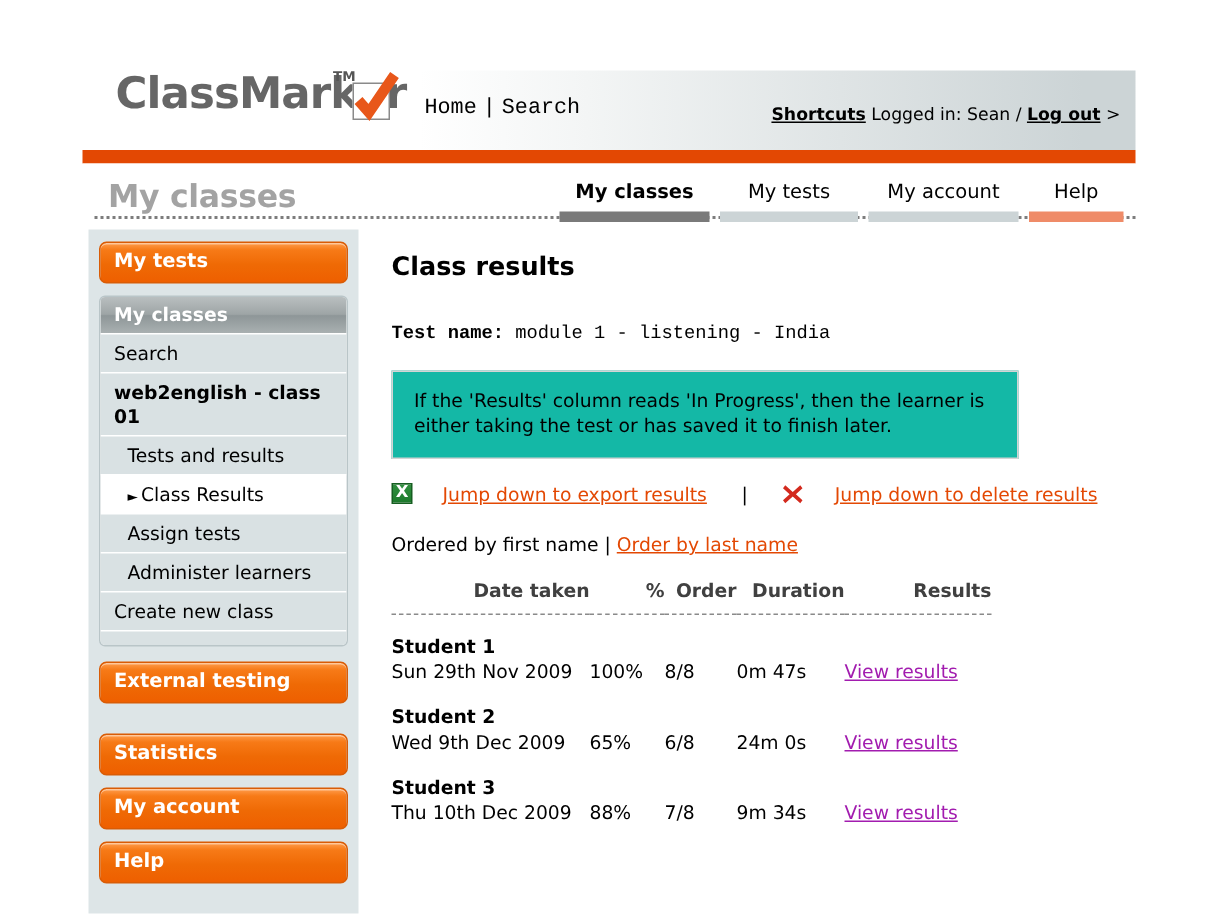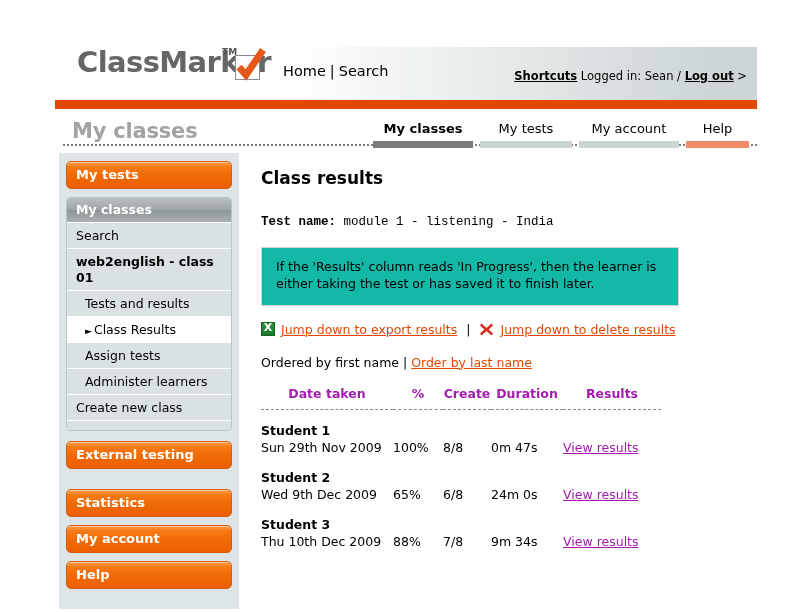--- a/index.html
+++ b/index.html
@@ -39,21 +39,21 @@
     width: 25px; height: 25px;
     border: 1px solid #8a8a8a;
     background: #ffffff;
   }
   .logo-check svg { position: absolute; left: -3px; top: -9px; }
 
   .nav-main {
     position: absolute; left: 228px; top: 16px;
     font-size: 14.5px; color: #000;
   }
-  .nav-main span { color: #000; }
+  .nav-main span { color: #000; font-family: Liberation Mono, monospace; }
   .nav-sep { color: #000; margin: 0 4px; }
 
   .header-right {
     position: absolute; right: 10px; top: 22px;
     font-size: 11.5px; color: #000;
     white-space: nowrap;
   }
   .header-right a {
     color: #000; text-decoration: underline; font-weight: bold;
   }
@@ -183,21 +183,21 @@
     background: #14b8a6;
     padding: 11px 14px 12px 14px;
     font-size: 12.5px;
     color: #000;
     line-height: 1.35;
     max-width: 418px;
   }
   .jumplinks {
     margin-top: 16px;
     font-size: 12.5px;
-    display: flex; align-items: center; gap: 6px;
+    display: flex; align-items: center; gap: 20px;
     white-space: nowrap;
   }
   .jumplinks a {
     color: #e34803; text-decoration: underline;
   }
   .pipe { color: #000; margin: 0 3px; }
   .icon-xls {
     display: inline-block; width: 14px; height: 14px;
     background: linear-gradient(to bottom, #2f8f3e, #1d7a2c);
     border: 1px solid #165e21;
@@ -219,24 +219,24 @@
   }
   .ordered a { color: #e34803; text-decoration: underline; }
 
   table.results {
     margin-top: 16px;
     border-collapse: collapse;
     font-size: 12.5px;
     width: 400px;
   }
   table.results th {
-    text-align: center;
+    text-align: right;
     font-weight: bold;
     font-size: 12.5px;
-    color: #a21caf;
+    color: #404040;
     padding: 0 0 6px 0;
     white-space: nowrap;
   }
   .dashline td {
     border-bottom: 1px dashed #8a8a8a;
     height: 1px; padding: 0;
   }
   .spacer-row td { height: 14px; padding: 0; }
   table.results td {
     padding: 0 0 2px 0;
@@ -354,21 +354,21 @@
       <div class="ordered">
         <span>Ordered by first name |</span>
         <a href="#">Order by last name</a>
       </div>
 
       <table class="results">
         <thead>
           <tr>
             <th class="c-date">Date taken</th>
             <th class="c-pct h-pct">%</th>
-            <th class="c-score">Create</th>
+            <th class="c-score">Order</th>
             <th class="c-dur">Duration</th>
             <th class="c-res">Results</th>
           </tr>
         </thead>
         <tbody>
           <tr class="dashline">
               <td colspan="5"></td>
             </tr>
           <tr class="spacer-row">
               <td colspan="5"></td>

